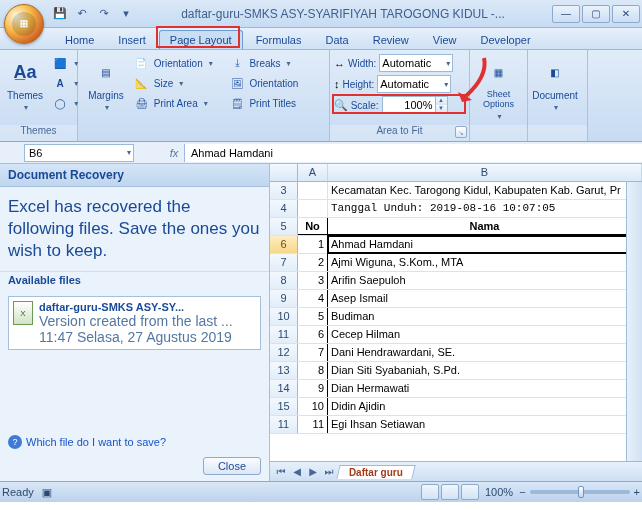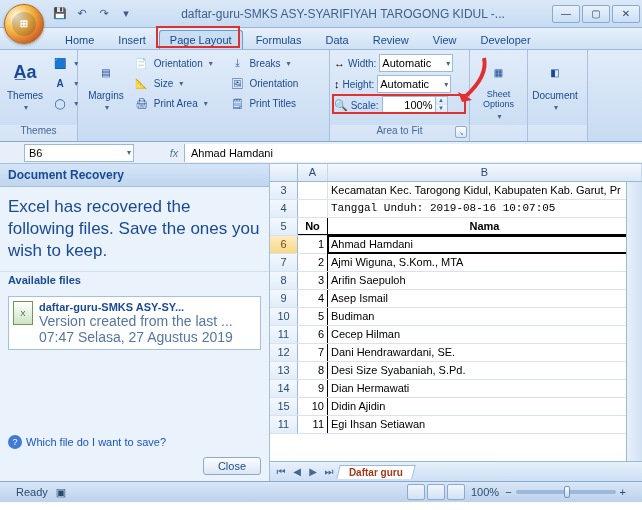--- a/index.html
+++ b/index.html
@@ -84,21 +84,21 @@
   .row.meta .cell { border-right:1px solid #d7e3f0; }
 
   
   .shtabs { height:20px; background:linear-gradient(#e7f0fb,#cddff4); border-top:1px solid #9cb9da; display:flex; align-items:center; font-size:10px; color:#476896; padding-left:4px; gap:2px;}
   .shtabs .nav{ width:14px; text-align:center;}
   .shtab { background:#fff; border:1px solid #9cb9da; border-bottom:none; padding:1px 10px; color:#a43b1a; font-weight:bold; transform:skewX(-14deg); }
   .shtab span{ display:inline-block; transform:skewX(14deg);}
   .vscroll{ position:absolute; right:0; top:18px; bottom:20px; width:16px; background:linear-gradient(90deg,#e7f0fb,#d2e2f4); border-left:1px solid #9cb9da;}
 
   
-  .status { height:21px; background:linear-gradient(#d9e7f7,#bcd2ec); border-top:1px solid #8aa9ce; display:flex; align-items:center; padding:0 16px; font-size:11px; color:#2c4a71;}
+  .status { height:21px; background:linear-gradient(#d9e7f7,#bcd2ec); border-top:1px solid #8aa9ce; display:flex; align-items:center; padding:0 2px; font-size:11px; color:#2c4a71;}
   .status .spacer{flex:1;}
   .zoom { display:flex; align-items:center; gap:4px;}
   .zoom .track{ width:100px; height:4px; background:#9cb9da; position:relative; border-radius:2px;}
   .zoom .track .thumb{ position:absolute; left:48px; top:-4px; width:6px; height:12px; background:linear-gradient(#fff,#c4d8ef); border:1px solid #6f94c2; border-radius:2px;}
   .viewbtn{ width:18px; height:16px; border:1px solid #8fa9cd; background:linear-gradient(#f0f6fc,#d3e3f4); margin-left:2px; border-radius:2px;}
 
   
   .arrow { position:absolute; pointer-events:none; }
 </style>
 </head>
@@ -286,21 +286,21 @@
   <div class="docrec">
     <div class="docrec-title">Document Recovery</div>
     <div class="docrec-msg">Excel has recovered the following files.  Save the ones you wish to keep.</div>
     <div class="docrec-sub">Available files</div>
     <div class="docrec-list">
       <div class="docrec-item">
         <div class="xico">X</div>
         <div class="txt">
           <div class="t1">daftar-guru-SMKS ASY-SY...</div>
           <div class="t2">Version created from the last ...</div>
-          <div class="t3">07:47 Selasa, 27 Agustus 2019</div>
+          <div class="t3">11:47 Selasa, 27 Agustus 2019</div>
         </div>
       </div>
     </div>
     <div class="docrec-spacer"></div>
     <div class="docrec-q">
       <span class="qico">?</span>
       <span>Which file do I want to save?</span>
     </div>
     <button class="docrec-close">Close</button>
   </div>
@@ -358,21 +358,21 @@
           <div class="cell nm">Cecep Hilman</div>
         </div>
         <div class="row datarow">
           <div class="rowhdr">12</div>
           <div class="cell no">7</div>
           <div class="cell nm">Dani Hendrawardani, SE.</div>
         </div>
         <div class="row datarow">
           <div class="rowhdr">13</div>
           <div class="cell no">8</div>
-          <div class="cell nm">Desi Size Syabaniah, S.Pd.</div>
+          <div class="cell nm">Dian Siti Syabaniah, S.Pd.</div>
         </div>
         <div class="row datarow">
           <div class="rowhdr">14</div>
           <div class="cell no">9</div>
           <div class="cell nm">Dian Hermawati</div>
         </div>
         <div class="row datarow">
           <div class="rowhdr">15</div>
           <div class="cell no">10</div>
           <div class="cell nm">Didin Ajidin</div>

